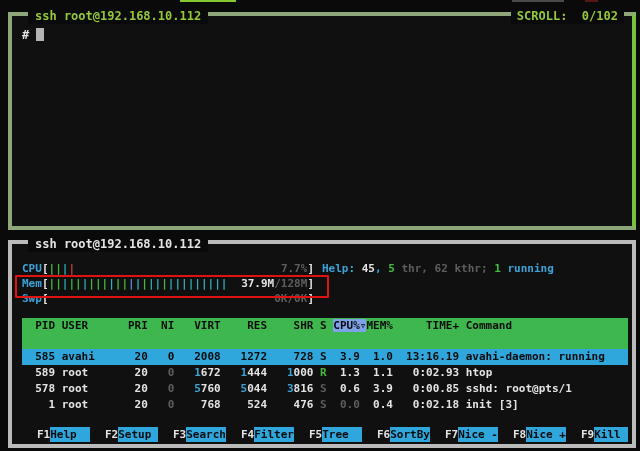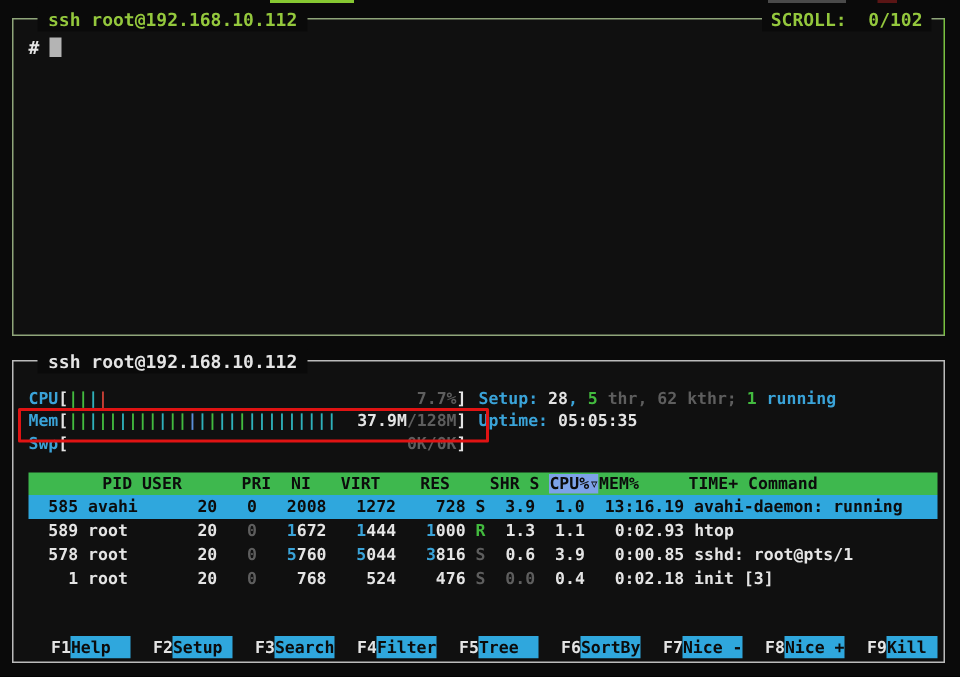--- a/index.html
+++ b/index.html
@@ -4,21 +4,21 @@
 <style>
   html,body{margin:0;padding:0;background:#000;}
   .screen{position:relative;width:640px;height:451px;background:var(--page-bg,#0a0a0a);overflow:hidden;
     font-family:"DejaVu Sans Mono",monospace;font-weight:bold;}
   
   .artifact{position:absolute;top:0;height:2px;}
   .art-green{left:180px;width:56px;background:#86c832;}
   .art-gray{left:512px;width:52px;background:#4a4a4a;}
   .art-red{left:585px;width:13px;background:#5a1515;}
 
-  .pane{position:absolute;background:var(--pane-bg,#101010);border:1px solid #a16207;}
+  .pane{position:absolute;background:var(--pane-bg,#101010);border:4px solid #a16207;}
   .pane-top{left:8px;top:12px;width:620px;height:210px;
     border-color:var(--border-top-pane,#8fa57a);border-right-color:#79c140;}
   .pane-bottom{left:8px;top:240px;width:620px;height:200px;border-color:var(--border-bottom-pane,#bbb);}
 
   .pane-title{position:absolute;top:-8px;left:16px;background:var(--page-bg,#0a0a0a);
     padding:0 7px;font-size:12px;line-height:16px;white-space:pre;}
   .pane-title.green{color:var(--green,#94c83d);}
   .pane-title.white{color:var(--white,#e4e4e4);}
   .scroll-ind{position:absolute;top:-8px;right:8px;background:var(--page-bg,#0a0a0a);
     padding:0 6px;font-size:12px;line-height:16px;color:var(--green,#94c83d);white-space:pre;}
@@ -37,21 +37,21 @@
   .brk{color:var(--white,#e4e4e4);}
   .bars{flex:1;overflow:hidden;white-space:pre;}
   .stats{margin-left:8px;flex:1;overflow:hidden;}
   .blank{height:12px;}
 
   .tabs{height:15px;display:flex;padding-left:4px;}
   .tab{white-space:pre;margin-right:10px;cursor:default;}
   .tab-main{background:var(--header-bg,#3eb84e);color:var(--black-text,#0c0c0c);}
   .tab-io{background:var(--sort-bg,#7da2e8);color:var(--black-text,#0c0c0c);}
 
-  .thead{background:var(--header-bg,#3eb84e);height:15px;white-space:pre;overflow:hidden;padding-left:36px;}
+  .thead{background:var(--header-bg,#3eb84e);height:31px;white-space:pre;overflow:hidden;}
   .c-hg{background:var(--header-bg,#3eb84e);color:var(--black-text,#0c0c0c);}
   .c-hb{background:var(--sort-bg,#7da2e8);color:var(--black-text,#0c0c0c);}
 
   .prow{height:16px;white-space:pre;overflow:hidden;}
   .prow.selected{background:var(--sel-bg,#2fa7dd);}
   .prow.selected span{color:var(--black-text,#0c0c0c);}
 
   .c-w{color:var(--white,#e4e4e4);}
   .c-b{color:var(--blue,#3aa3d8);}
   .c-g{color:var(--htop-green,#43bb3f);}
@@ -100,22 +100,21 @@
             <span class="mlabel">CPU</span><span class="brk">[</span><span class="bars"><span class="bar-g">|</span><span class="bar-g">|</span><span class="bar-c">|</span><span class="bar-r">|</span></span><span><span class="c-d">7.7%</span></span><span class="brk">]</span>
           </div>
           <div class="meter">
             <span class="mlabel">Mem</span><span class="brk">[</span><span class="bars"><span class="bar-g">|</span><span class="bar-g">|</span><span class="bar-c">|</span><span class="bar-g">|</span><span class="bar-g">|</span><span class="bar-c">|</span><span class="bar-g">|</span><span class="bar-g">|</span><span class="bar-g">|</span><span class="bar-c">|</span><span class="bar-g">|</span><span class="bar-g">|</span><span class="bar-b">|</span><span class="bar-c">|</span><span class="bar-g">|</span><span class="bar-c">|</span><span class="bar-c">|</span><span class="bar-g">|</span><span class="bar-c">|</span><span class="bar-c">|</span><span class="bar-c">|</span><span class="bar-c">|</span><span class="bar-c">|</span><span class="bar-c">|</span><span class="bar-c">|</span><span class="bar-c">|</span><span class="bar-c">|</span></span><span><span class="c-w">37.9M</span><span class="c-d">/128M</span></span><span class="brk">]</span>
           </div>
           <div class="meter">
             <span class="mlabel">Swp</span><span class="brk">[</span><span class="bars"></span><span><span class="c-d">0K/0K</span></span><span class="brk">]</span>
           </div>
         </div>
         <div class="stats">
-          <div class="line"><span class="c-b">Setup: </span><span class="c-w">28</span><span class="c-b">, </span><span class="c-g">5</span><span class="c-d"> thr, 62 kthr; </span><span class="c-g">1</span><span class="c-b"> running</span></div>
-          <div class="line"><span class="c-b">Uptime: </span><span class="c-w">05:05:35</span></div>
+          <div class="line"><span class="c-b">Help: </span><span class="c-w">45</span><span class="c-b">, </span><span class="c-g">5</span><span class="c-d"> thr, 62 kthr; </span><span class="c-g">1</span><span class="c-b"> running</span></div>
         </div>
       </div>
 
       <div class="blank"></div>
 
 
       <div class="thead"><span class="c-hg">  PID USER      PRI  NI   VIRT    RES    SHR S </span><span class="c-hb">CPU%▿</span><span class="c-hg">MEM%     TIME+ Command</span></div>
 
       <div>
           <div class="prow selected"><span class="c-k">  585 avahi      20   0   2008   1272    728 S  3.9  1.0  13:16.19 avahi-daemon: running</span></div>

